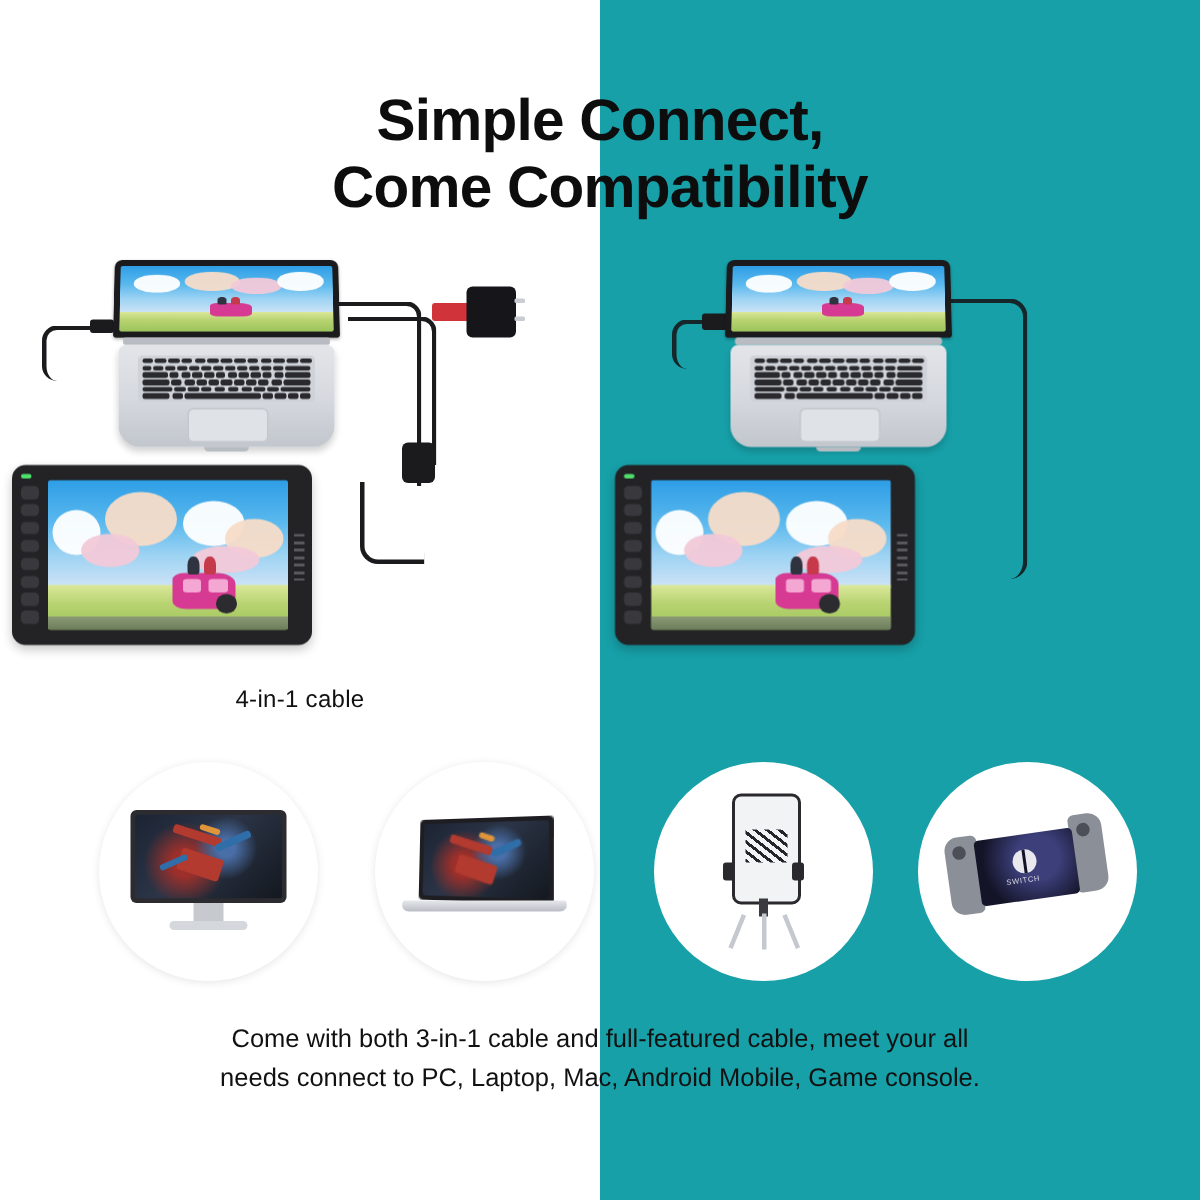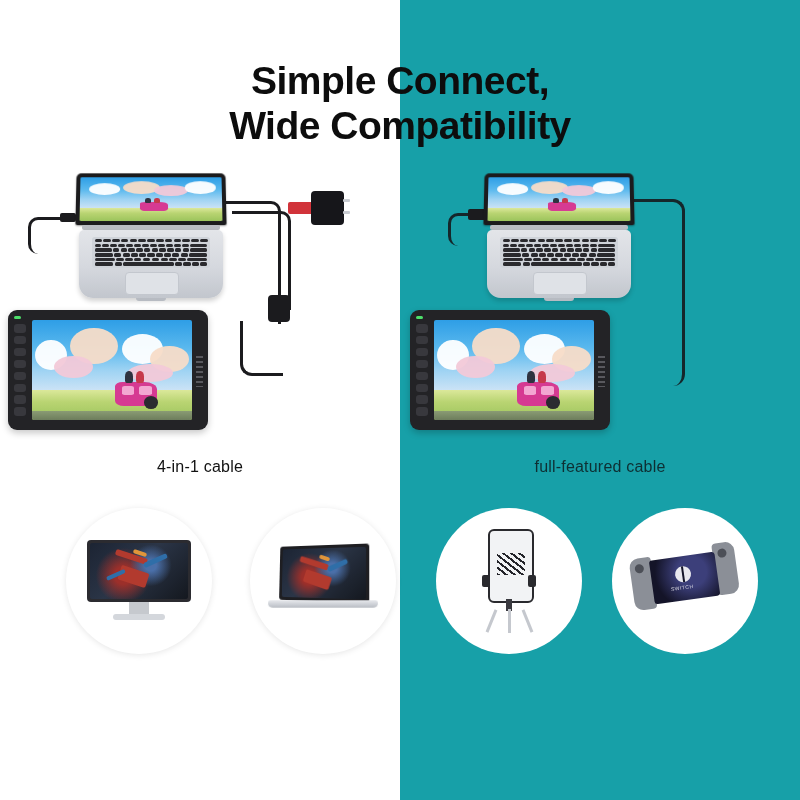--- a/index.html
+++ b/index.html
@@ -182,21 +182,21 @@
 </head>
 <body>
 
 <div id="stage">
 
   <div class="bg-left"></div>
   <div class="bg-right"></div>
 
   <div class="heading">
     <span class="l1">Simple Connect,</span>
-    <span class="l2">Wide Compatibility</span>
+    <span class="l2">Come Compatibility</span>
   </div>
 
   <div class="panel panel-left">
 
     <div class="cable" style="left:28px;top:52px;width:52px;height:34px;border-right:none;border-top-left-radius:10px;border-bottom-left-radius:10px;border-bottom:none;"></div>
     <div class="plug" style="left:60px;top:48px;width:16px;height:9px;"></div>
 
     <div class="cable" style="left:165px;top:36px;width:113px;height:120px;border-left:none;border-bottom:none;border-top-right-radius:10px;"></div>
     <div class="plug" style="left:152px;top:48px;width:18px;height:10px;"></div>
 
@@ -489,21 +489,20 @@
           <div class="wheel" style="left:70%;top:76%;width:9%;height:13%;"></div>
           <div class="fig" style="left:58%;top:51%;width:5%;height:12%;"></div>
           <div class="fig red" style="left:65%;top:51%;width:5%;height:12%;"></div>
         </div>
       </div>
       <div class="tb-brand"></div>
     </div>
   </div>
 
   <div class="cap cap-left">4-in-1 cable</div>
-  <div class="cap cap-right">full-featured cable</div>
 
   <div class="circles">
 
     <div class="circ shadowed" style="left:66px;top:3px;">
       <div class="mon">
         <div class="mon-body">
             <div class="mon-scr">
           <div class="mech">
             <span class="sh" style="left:26%;top:20%;width:34%;height:10%;"></span>
             <span class="sh b" style="left:54%;top:26%;width:26%;height:9%;"></span>
@@ -554,14 +553,18 @@
         <div class="swg-joyR"></div>
         <div class="swg-scr"></div>
         <div class="swg-stickA"></div>
         <div class="swg-stickB"></div>
         <div class="swg-logo"></div>
         <div class="swg-word">SWITCH</div>
       </div>
     </div>
   </div>
 
+  <div class="footer">
+    <span class="fl">Come with both 3-in-1 cable and full-featured cable, meet your all</span>
+    <span class="fl">needs connect to PC, Laptop, Mac, Android Mobile, Game console.</span>
+  </div>
 
 </div>
 
 </body></html>

